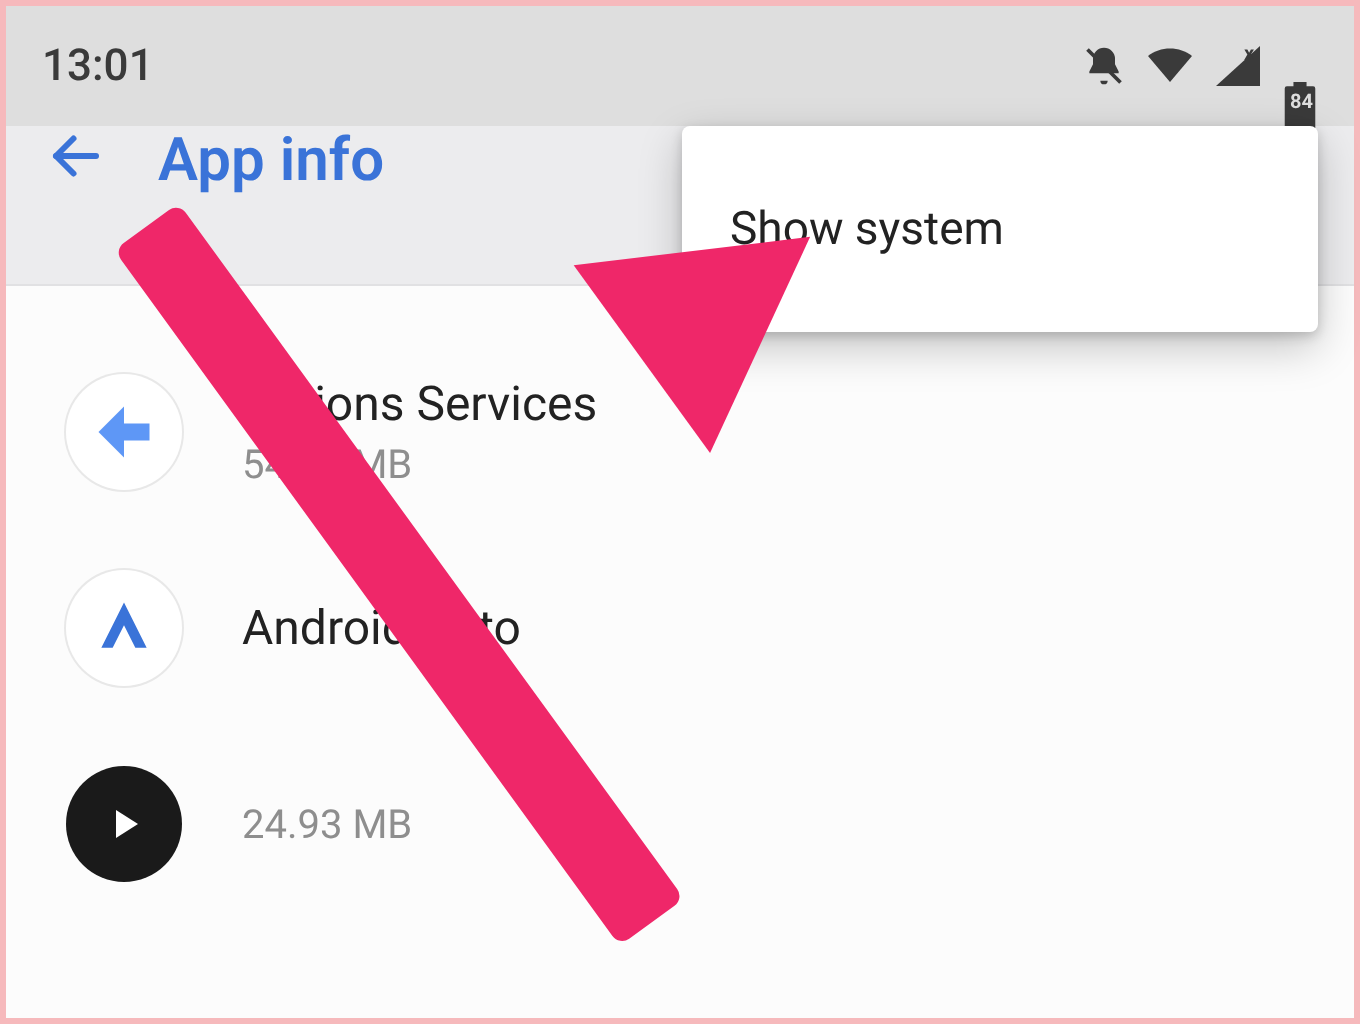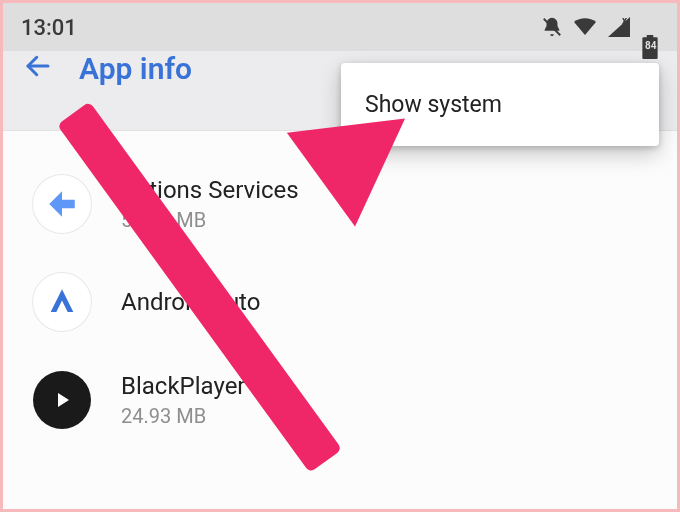--- a/index.html
+++ b/index.html
@@ -1,40 +1,40 @@
 <!DOCTYPE html>
 <html><head>
 <meta charset="utf-8">
 <style>
   * { box-sizing: border-box; margin: 0; padding: 0; }
   html, body { width: 680px; height: 512px; font-family: Roboto, "Segoe UI", Arial, sans-serif; background: #fff; overflow: hidden; }
   .frame { width: 680px; height: 512px; position: relative; border: 3px solid #f6b9bc; background: #fcfcfc; }
   
-  .status-bar { background: #dedede; height: 48px; display: flex; align-items: center; padding: 0 18px; color: #3a3a3a; }
+  .status-bar { background: #dedede; height: 60px; display: flex; align-items: center; padding: 0 18px; color: #3a3a3a; }
   .status-time { font-size: 22px; font-weight: 500; }
   .status-right { margin-left: auto; display: flex; align-items: center; gap: 10px; }
   .status-right svg { display: block; }
   .batt { position: relative; margin-top: 40px; }
   .batt-num { position: absolute; left: 4px; top: 5px; font-size: 10px; font-weight: 700; color: #dedede; }
   
   .app-bar { background: #ececee; height: 80px; display: flex; align-items: flex-start; padding: 0 20px; gap: 26px; border-bottom: 1px solid #e1e1e3; }
   .back { color: #3a73d8; }
   .title { color: #3a73d8; font-size: 30px; font-weight: 600; }
   
   .list { padding: 24px 0 0 0; }
   .row { display: flex; align-items: center; gap: 30px; padding: 20px 24px 20px 30px; }
   .icon-wrap { width: 58px; height: 58px; border-radius: 50%; display: flex; align-items: center; justify-content: center; flex-shrink: 0; }
   .icon-wrap.white { background: #fff; box-shadow: 0 0 0 1px #e8e8e8; }
   .icon-wrap.black { background: #1a1a1a; }
   .row-texts { display: flex; flex-direction: column; gap: 4px; }
   .app-name { font-size: 24px; color: #222; }
   .app-sub  { font-size: 20px; color: #8e8e8e; }
   
   .menu { position: absolute; top: 60px; right: 18px; width: 318px; background: #fff; border-radius: 4px;
-          box-shadow: 0 8px 22px rgba(0,0,0,.22), 0 2px 6px rgba(0,0,0,.18); padding: 10px 0; }
+          box-shadow: 0 8px 22px rgba(0,0,0,.22), 0 2px 6px rgba(0,0,0,.18); padding: 20px 0; }
   .menu-item { padding: 18px 24px; font-size: 23px; color: #222; }
   
   .arrow { position: absolute; left: 54px; top: 122px; width: 320px; height: 380px; pointer-events: none; }
   .arrow-shaft { position: absolute; left: 0; top: 0; width: 40px; height: 430px; background: #ef2769;
                  transform-origin: top left; transform: rotate(-36deg); border-radius: 6px; }
   .arrow-head { position: absolute; left: 248px; top: -28px; width: 0; height: 0;
                 border-left: 58px solid transparent; border-right: 58px solid transparent;
                 border-bottom: 104px solid #ef2769; transform: rotate(54deg); }
 </style>
 </head>
@@ -105,21 +105,20 @@
       </div>
     </div>
 
     <div class="row">
       <div class="icon-wrap black">
         <svg width="24" height="24" viewBox="0 0 24 24" fill="#fff">
             <polygon points="8,5 19,12 8,19"></polygon>
           </svg>
       </div>
       <div class="row-texts">
-        <span class="app-name">BlackPlayer</span>
         <span class="app-sub">24.93 MB</span>
       </div>
     </div>
   </div>
 
   <div class="menu">
     <div class="menu-item">Show system</div>
   </div>
 
   <div class="arrow">

